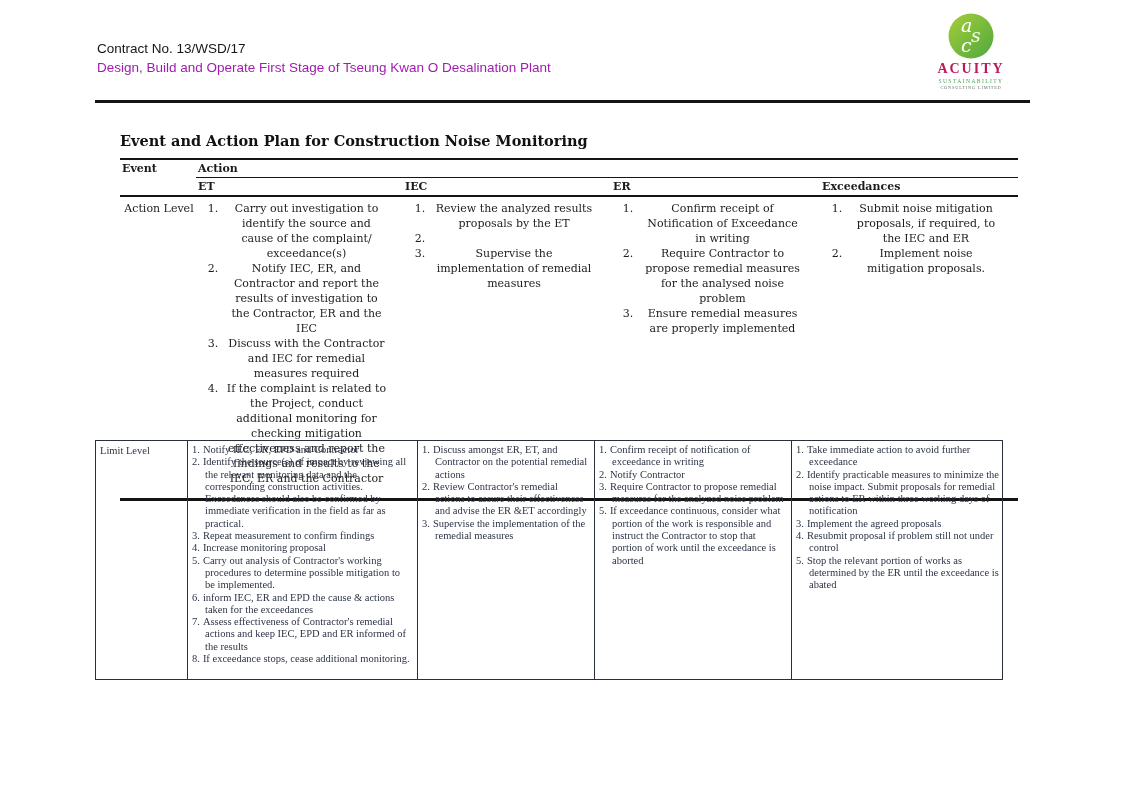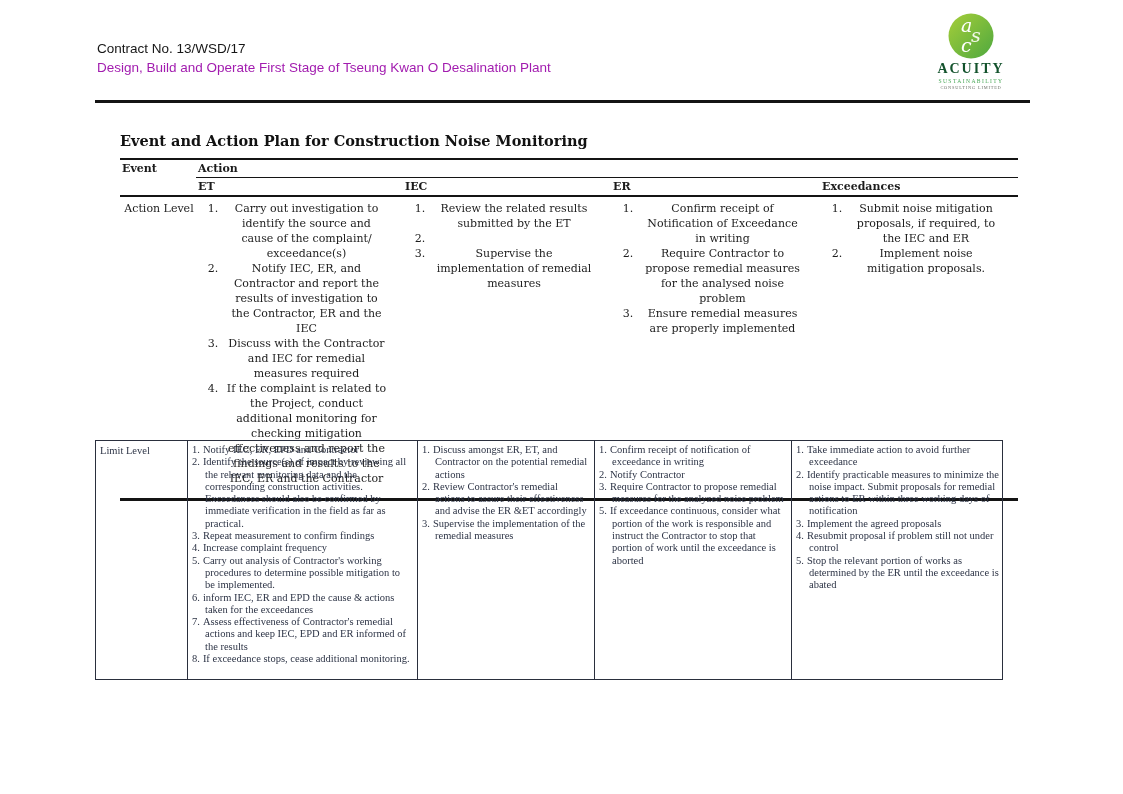--- a/index.html
+++ b/index.html
@@ -10,21 +10,21 @@
   }
 
   
   .contract-line { position:absolute; left:97px; top:41px; font-size:13.5px; color:#161616; }
   .project-line  { position:absolute; left:97px; top:60px; font-size:13.5px; color:#a21caf; }
   .header-rule   { position:absolute; left:95px; top:100px; width:935px; height:3px; background:#141414; }
 
   .logo { position:absolute; left:925px; top:12px; width:92px; text-align:center; }
   .logo-circle { display:block; margin:0 auto; }
   .logo-name { font-family:"Liberation Serif", serif; font-weight:bold; font-size:14px;
-               letter-spacing:2px; color:#14532d; margin-top:1px; }
+               letter-spacing:2px; color:#be185d; margin-top:1px; }
   .logo-tag  { font-family:"Liberation Serif", serif; font-size:5.6px; letter-spacing:1.4px;
                color:#49a857; margin-top:1px; }
   .logo-sub  { font-family:"Liberation Serif", serif; font-size:4.4px; letter-spacing:0.8px;
                color:#6a6f66; margin-top:1px; }
 
   
   .doc-title { position:absolute; left:120px; top:132px; font-family:"DejaVu Serif", serif;
                font-weight:bold; font-size:14.5px; color:#121212; }
 
   
@@ -116,21 +116,21 @@
             <span class="txt">Discuss with the Contractor and IEC for remedial measures required</span>
           </div>
           <div class="li">
             <span class="num">4.</span>
             <span class="txt">If the complaint is related to the Project, conduct additional monitoring for checking mitigation effectiveness and report the findings and results to the IEC, ER and the Contractor</span>
           </div>
         </div>
       <div class="t1-cell list-a">
           <div class="li">
             <span class="num">1.</span>
-            <span class="txt">Review the related results submitted by the ET</span>
+            <span class="txt">Review the analyzed results proposals by the ET</span>
           </div>
           <div class="li">
             <span class="num">2.</span>
           </div>
           <div class="li">
             <span class="num">3.</span>
             <span class="txt">Supervise the implementation of remedial measures</span>
           </div>
         </div>
       <div class="t1-cell list-a">
@@ -159,21 +159,21 @@
         </div>
     </div>
   </div>
 
   <div class="t2">
     <div class="t2-cell t2-rowlabel">Limit Level</div>
     <div class="t2-cell list-b">
         <div class="li"><span class="num">1.</span><span class="txt">Notify IEC, ER, EPD and Contractor</span></div>
         <div class="li"><span class="num">2.</span><span class="txt">Identify the source(s) of impact by reviewing all the relevant monitoring data and the corresponding construction activities. Exceedances should also be confirmed by immediate verification in the field as far as practical.</span></div>
         <div class="li"><span class="num">3.</span><span class="txt">Repeat measurement to confirm findings</span></div>
-        <div class="li"><span class="num">4.</span><span class="txt">Increase complaint frequency</span></div>
+        <div class="li"><span class="num">4.</span><span class="txt">Increase monitoring proposal</span></div>
         <div class="li"><span class="num">5.</span><span class="txt">Carry out analysis of Contractor's working procedures to determine possible mitigation to be implemented.</span></div>
         <div class="li"><span class="num">6.</span><span class="txt">inform IEC, ER and EPD the cause &amp; actions taken for the exceedances</span></div>
         <div class="li"><span class="num">7.</span><span class="txt">Assess effectiveness of Contractor's remedial actions and keep IEC, EPD and ER informed of the results</span></div>
         <div class="li"><span class="num">8.</span><span class="txt">If exceedance stops, cease additional monitoring.</span></div>
       </div>
     <div class="t2-cell list-b">
         <div class="li"><span class="num">1.</span><span class="txt">Discuss amongst ER, ET, and Contractor on the potential remedial actions</span></div>
         <div class="li"><span class="num">2.</span><span class="txt">Review Contractor's remedial actions to assure their effectiveness and advise the ER &amp;ET accordingly</span></div>
         <div class="li"><span class="num">3.</span><span class="txt">Supervise the implementation of the remedial measures</span></div>
       </div>

